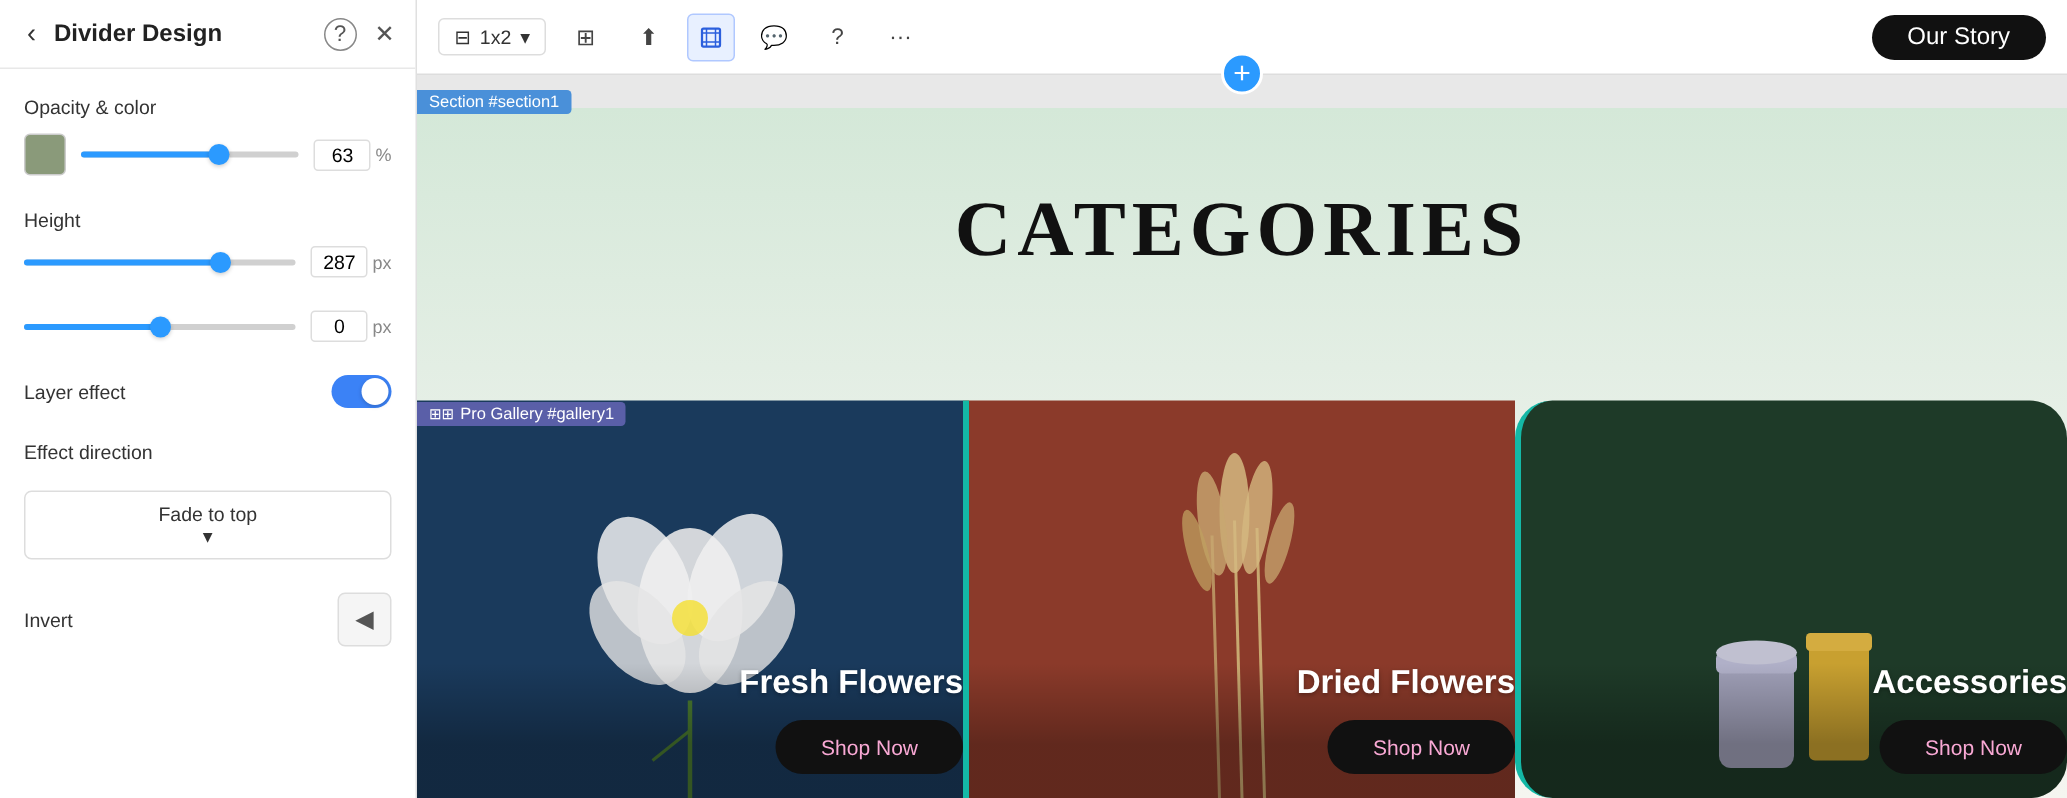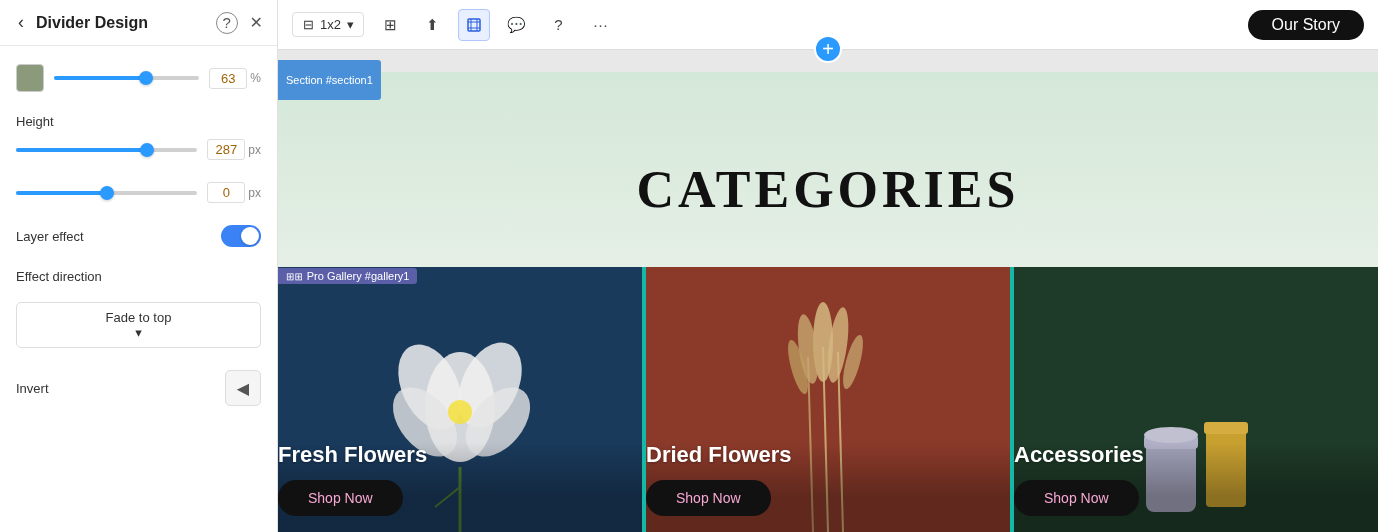--- a/index.html
+++ b/index.html
@@ -124,21 +124,21 @@
       align-items: center;
       gap: 3px;
     }
     .value-input {
       width: 38px;
       border: 1px solid #ddd;
       border-radius: 3px;
       text-align: center;
       font-size: 13px;
       padding: 2px 3px;
-      color: #a16207;
+      color: #000000;
     }
     .unit-label {
       font-size: 12px;
       color: #888;
     }
 
     
     .height-row {
       display: flex;
       align-items: center;
@@ -302,21 +302,21 @@
     }
 
     
     .section-badge {
       position: absolute;
       top: 10px;
       left: 0;
       background: #4a90d9;
       color: #fff;
       font-size: 11px;
-      padding: 14px 8px;
+      padding: 2px 8px;
       border-radius: 0 3px 3px 0;
       z-index: 5;
     }
     .gallery-badge {
       position: absolute;
       top: 218px;
       left: 0;
       background: #5a5fa8;
       color: #fff;
       font-size: 11px;
@@ -338,61 +338,61 @@
       background: linear-gradient(180deg, #d4e8d8 0%, #e8f0e8 50%, #f5f5f0 100%);
       display: flex;
       flex-direction: column;
       align-items: center;
     }
     .categories-title {
       font-size: 52px;
       font-weight: 700;
       letter-spacing: 4px;
       color: #111;
-      margin-top: 88px;
+      margin-top: 52px;
       margin-bottom: 20px;
       font-family: Georgia, serif;
     }
 
     
     .gallery-row {
       position: absolute;
       bottom: 0;
       left: 0;
       right: 0;
       display: flex;
       height: 265px;
     }
     .gallery-card {
       flex: 1;
       position: relative;
       overflow: hidden;
     }
     .card-fresh { background: #1a3a5c; }
     .card-dried { background: #8b3a2a; }
-    .card-accessories { background: #1e3a28; }
+    .card-accessories { background: #1e3a28; border-radius: 25px; }
 
     
     .flower-img {
       width: 100%;
       height: 100%;
       display: flex;
       align-items: center;
       justify-content: center;
       overflow: hidden;
     }
 
     .card-overlay {
       position: absolute;
       bottom: 0;
       left: 0;
       right: 0;
       display: flex;
       flex-direction: column;
-      align-items: flex-start;
+      align-items: flex-end;
       padding-bottom: 16px;
       background: linear-gradient(transparent, rgba(0,0,0,0.3) 60%);
     }
     .card-title {
       color: #fff;
       font-size: 22px;
       font-weight: 700;
       margin-bottom: 12px;
       text-shadow: 0 1px 3px rgba(0,0,0,0.3);
     }
@@ -419,20 +419,21 @@
   <div class="panel-header">
     <button class="back-btn">‹</button>
     <span class="panel-title">Divider Design</span>
     <button class="panel-help">?</button>
     <button class="panel-close">✕</button>
   </div>
 
   <div class="panel-body">
 
     <div class="prop-section">
+      <div class="section-label">Opacity &amp; color</div>
       <div class="opacity-color-row">
         <div class="color-swatch" style="background:#8a9a7a;"></div>
         <div class="slider-wrap">
           <div class="slider-track">
             <div class="slider-fill" style="width:63%;"></div>
             <div class="slider-thumb" style="left:63%;"></div>
           </div>
         </div>
         <div class="value-input-wrap">
           <input class="value-input" type="text" value="63" style="">

